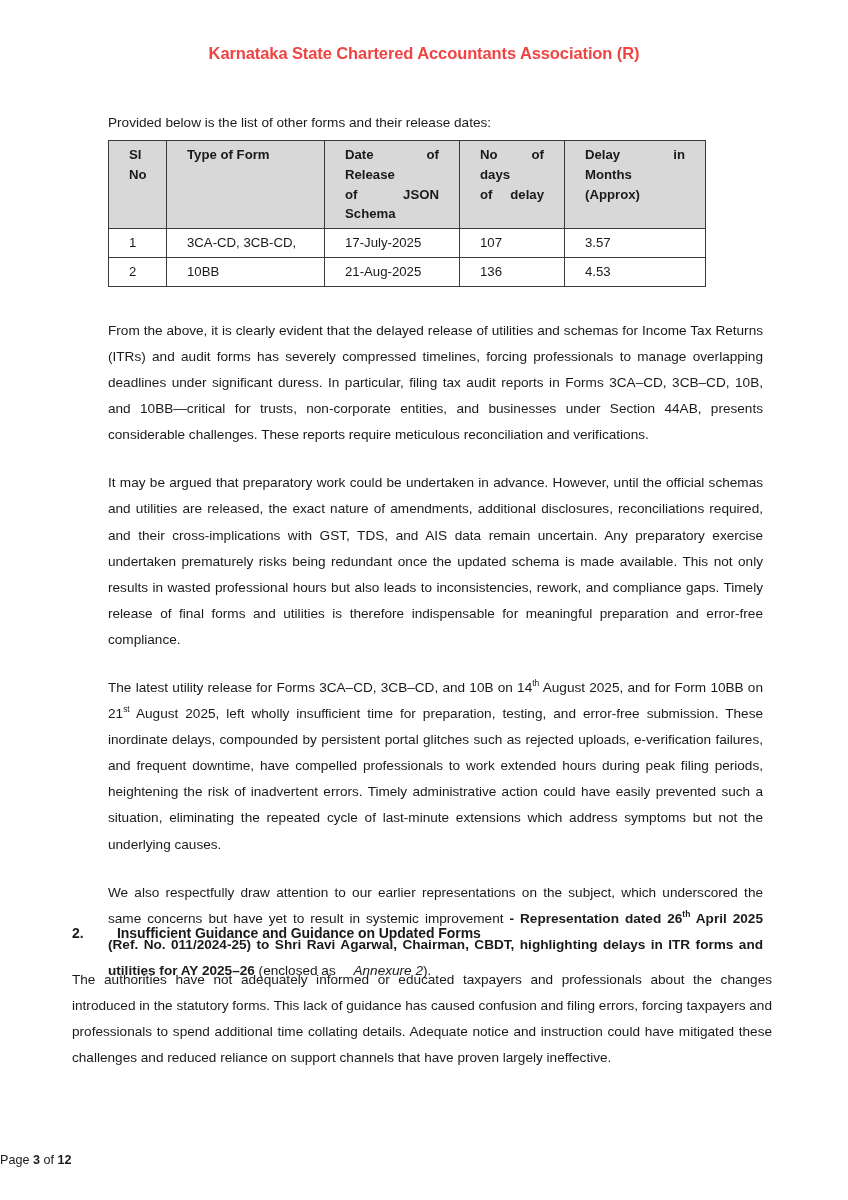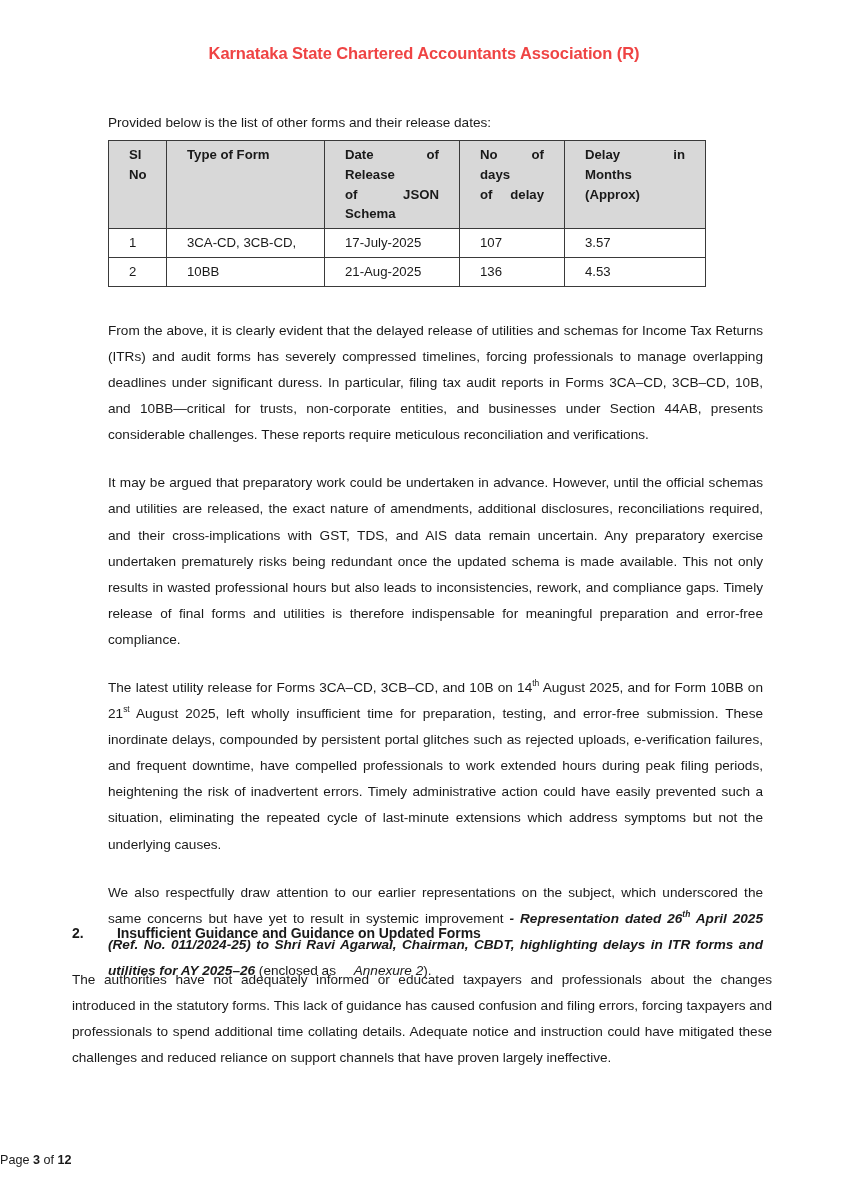--- a/index.html
+++ b/index.html
@@ -98,21 +98,21 @@
     text-justify: inter-word;
     margin: 0 0 22px 0;
     hyphens: none;
   }
   p.body-para.last { margin-bottom: 0; }
   p.body-para sup {
     font-size: 0.62em;
     vertical-align: super;
     line-height: 0;
   }
-  p.body-para b { font-weight: bold; font-style: italic; }
+  p.body-para b { font-weight: bold; }
   p.body-para i { font-style: italic; padding-left: 14px; }
 
   
   .section-heading {
     display: flex;
     font-weight: bold;
     font-size: 14px;
     margin: 0 0 26px 0;
   }
   .section-heading .num {

